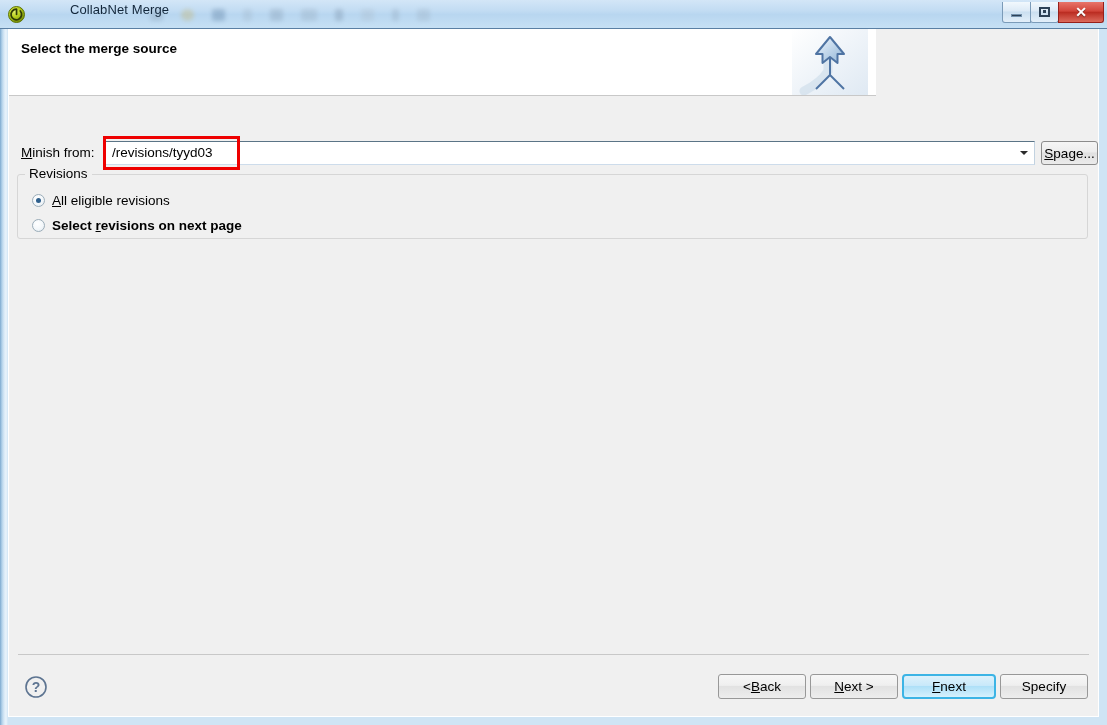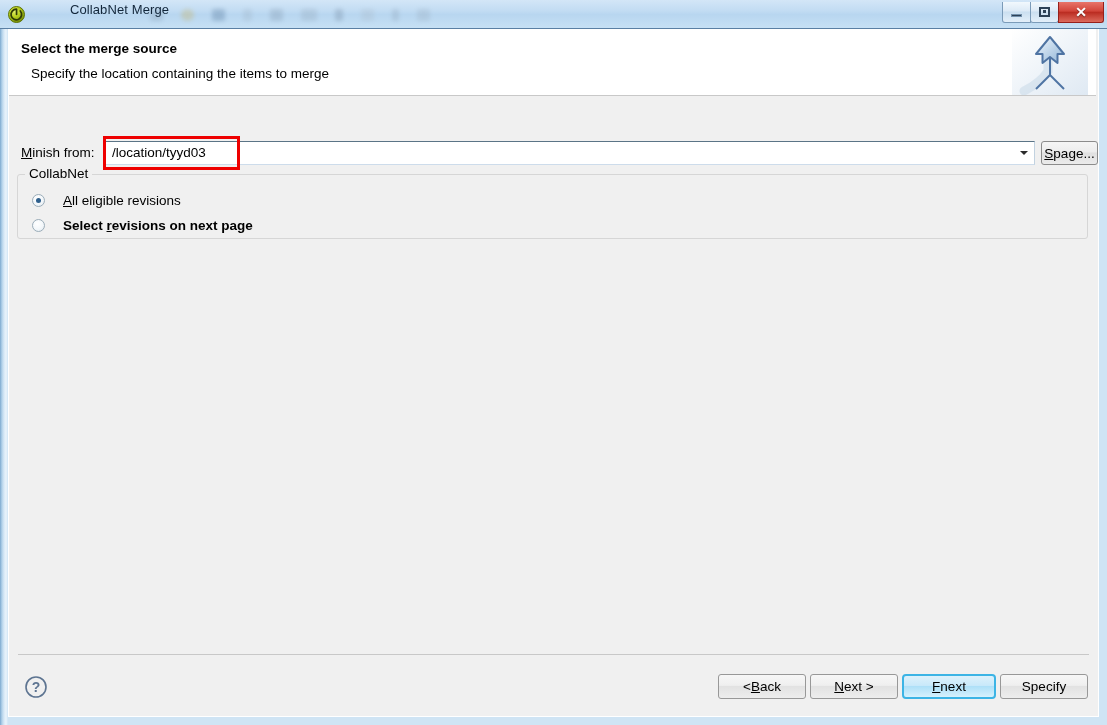--- a/index.html
+++ b/index.html
@@ -114,21 +114,21 @@
     width: 1091px; height: 688px;
     background: #f0f0f0;
     border: 1px solid #ffffff;
     border-top: none;
   }
 
   
   #wizard-header {
     position: absolute;
     left: 0; top: 0;
-    width: 1087px; height: 67px;
+    width: 867px; height: 67px;
     background: #ffffff;
     border-bottom: 1px solid #c8c8c8;
     overflow: hidden;
   }
   #header-title {
     position: absolute;
     left: 12px; top: 12px;
     font-size: 13.5px;
     font-weight: bold;
     color: #000000;
@@ -217,21 +217,21 @@
     background: #f0f0f0;
     padding: 0 4px;
     font-size: 13.5px;
     color: #000;
   }
   .radio-row {
     position: absolute;
     left: 14px;
     display: flex;
     align-items: center;
-    gap: 18px;
+    gap: 7px;
     font-size: 13.5px;
     color: #000;
   }
   #radio-all { top: 18px; }
   #radio-next { top: 43px; font-weight: bold; }
   .radio-dot {
     width: 13px; height: 13px;
     border-radius: 50%;
     background: radial-gradient(circle at 40% 35%, #ffffff 0%, #f3f7fa 55%, #dfe6ec 100%);
     border: 1px solid #9badb9;
@@ -329,21 +329,20 @@
       <div class="win-btn close">
         <span class="close-glyph">✕</span>
       </div>
     </div>
   </div>
 
   <div id="client">
 
     <div id="wizard-header">
       <div id="header-title">Select the merge source</div>
-      <div id="header-desc">Specify the location containing the items to merge</div>
 
       <svg id="header-icon" viewBox="0 0 76 66">
         <defs>
           <linearGradient id="bannerBg" x1="0" y1="0" x2="1" y2="1">
             <stop offset="0%" stop-color="#ffffff"></stop>
             <stop offset="100%" stop-color="#dfe9f3"></stop>
           </linearGradient>
           <linearGradient id="arrowG" x1="0" y1="0" x2="1" y2="1">
             <stop offset="0%" stop-color="#ffffff"></stop>
             <stop offset="35%" stop-color="#cfe0f0"></stop>
@@ -357,33 +356,33 @@
           <path d="M38 28 L38 46"></path>
           <path d="M38 46 L24 60"></path>
           <path d="M38 46 L52 60"></path>
         </g>
       </svg>
     </div>
 
     <div id="mergefrom-label"><span class="accel">M</span><span>inish from:</span></div>
 
     <div id="merge-combo">
-      <div id="merge-combo-value">/location/tyyd03</div>
+      <div id="merge-combo-value">/revisions/tyyd03</div>
       <div id="combo-arrow"></div>
     </div>
 
     <div id="select-button">
         <span class="accel">S</span>
         <span>page...</span>
       </div>
 
     <div id="annotation-rect"></div>
 
     <div id="revisions-group">
-      <div id="revisions-legend">CollabNet</div>
+      <div id="revisions-legend">Revisions</div>
 
       <div class="radio-row" id="radio-all">
         <span class="radio-dot checked"></span>
         <span><span class="accel">A</span><span>ll eligible revisions</span></span>
       </div>
 
       <div class="radio-row" id="radio-next">
         <span class="radio-dot"></span>
         <span><span>Select </span><span class="accel">r</span><span>evisions on next page</span></span>
       </div>

